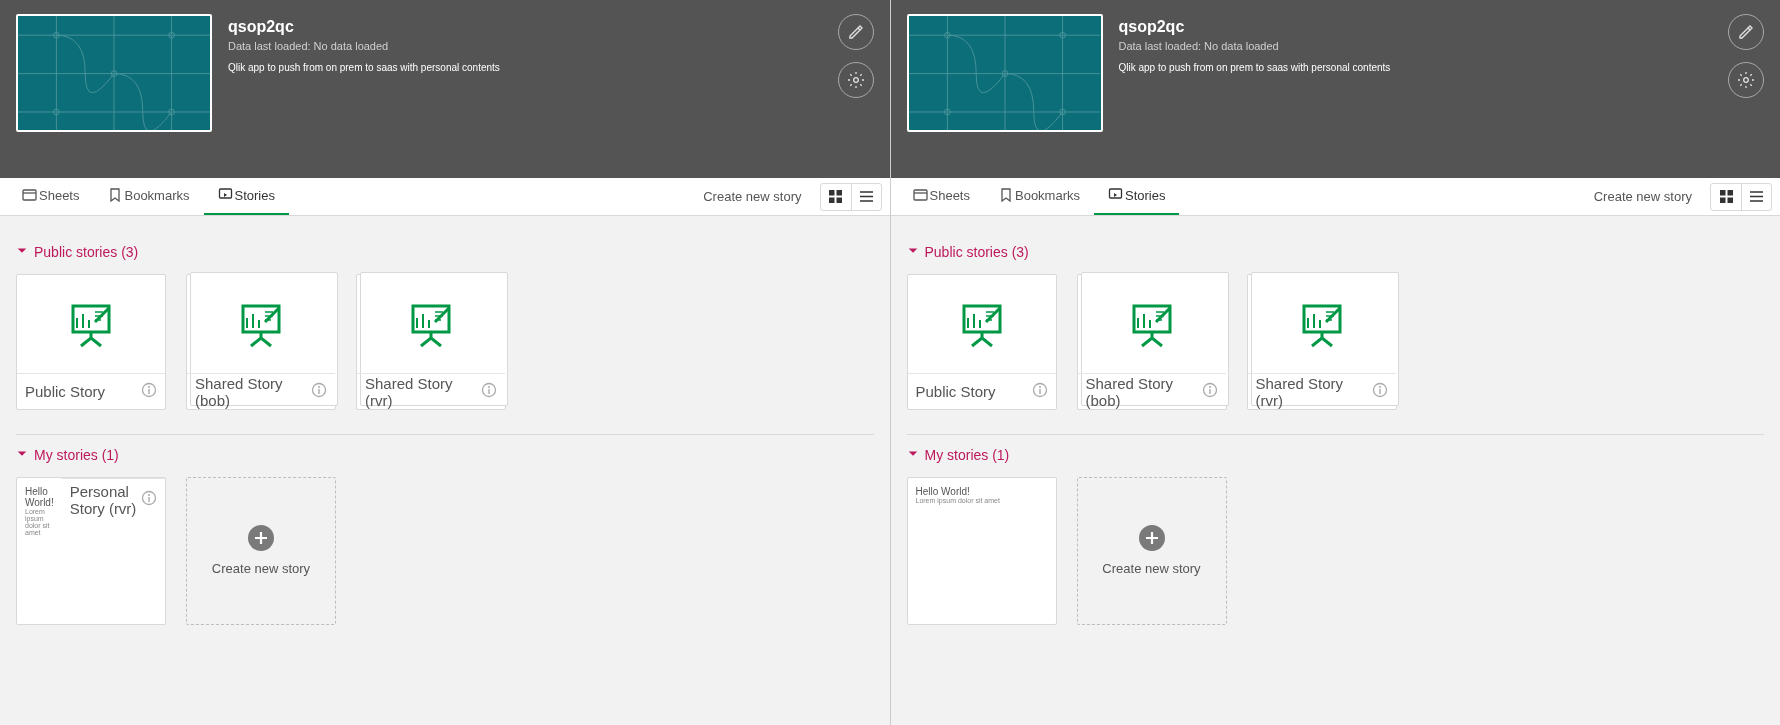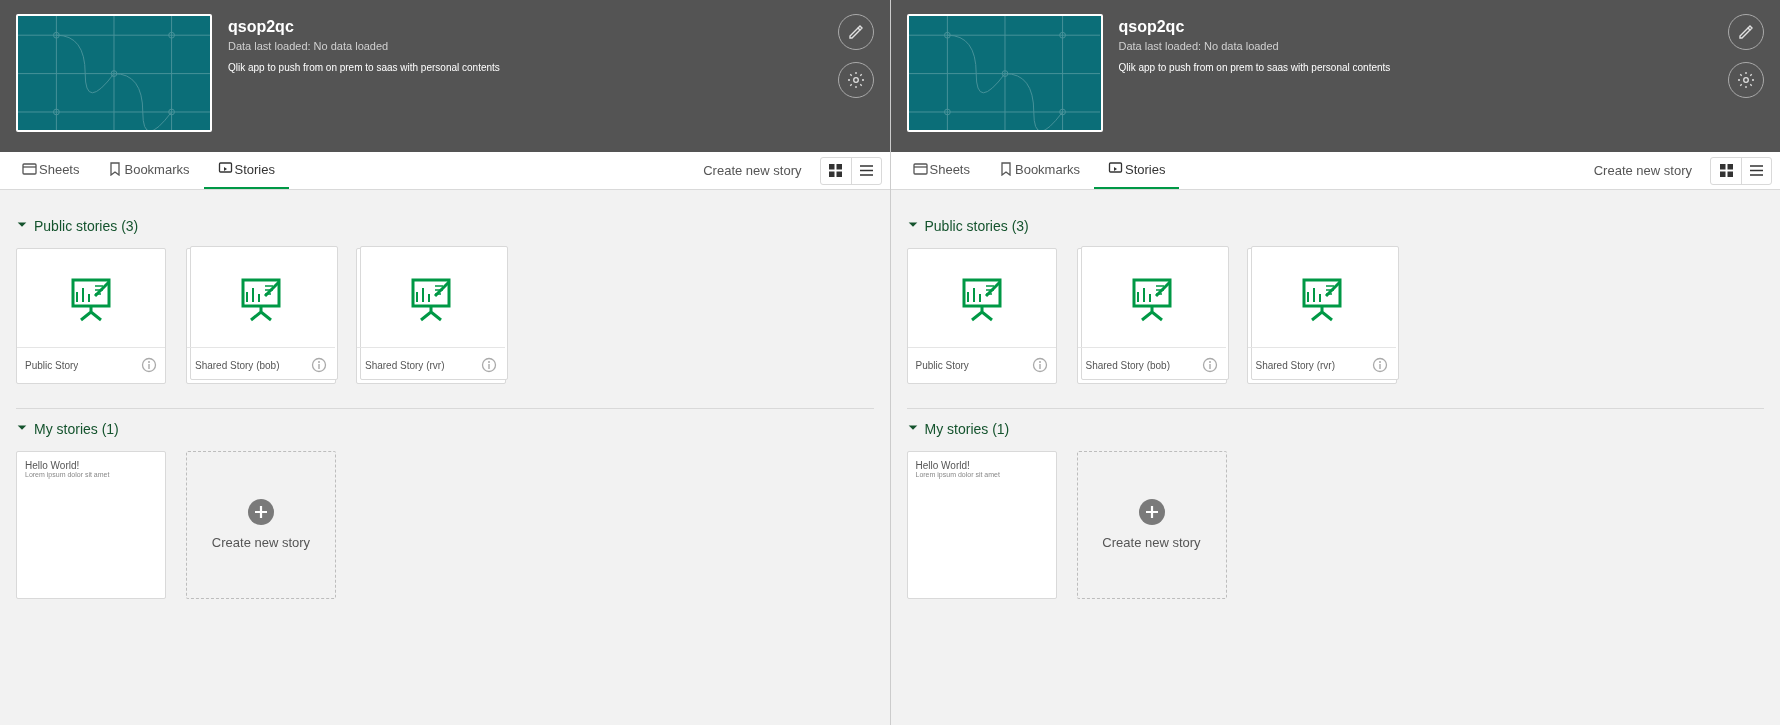--- a/index.html
+++ b/index.html
@@ -20,21 +20,21 @@
     border-right: 1px solid #ccc;
     display: flex;
     flex-direction: column;
   }
   .pane:last-child { border-right: none; }
 
   
   .header {
     background: #545454;
     color: #fff;
-    padding: 14px 16px 20px 16px;
+    padding: 14px 16px 46px 16px;
     display: flex;
     gap: 16px;
     position: relative;
   }
   .thumb {
     width: 196px;
     height: 118px;
     background: #0b6e78;
     border: 2px solid #fff;
     border-radius: 2px;
@@ -95,21 +95,21 @@
     display: flex; align-items: center; justify-content: center;
     cursor: pointer;
   }
   .vbtn + .vbtn { border-left: 1px solid #d9d9d9; }
   .vbtn svg { width: 15px; height: 15px; }
 
   
   .content { padding: 16px 16px; overflow: auto; }
   .sectionhdr {
     display: flex; align-items: center; gap: 6px;
-    font-size: 14px; color: #14532d; margin: 12px 0 14px 0;
+    font-size: 14px; color: #be185d; margin: 12px 0 14px 0;
     cursor: pointer;
   }
   .sectionhdr svg { width: 12px; height: 12px; }
   hr { border: none; border-top: 1px solid #d9d9d9; margin: 24px 0 8px 0; }
 
   .cardrow { display: flex; gap: 20px; flex-wrap: wrap; }
 
   .storycard, .addcard, .mycard {
     width: 150px;
     border-radius: 2px;
@@ -132,21 +132,21 @@
   }
   .cardbody {
     height: 98px;
     display: flex; align-items: center; justify-content: center;
   }
   .cardfoot {
     border-top: 1px solid #e5e5e5;
     padding: 0 8px;
     height: 36px;
     display: flex; align-items: center; justify-content: space-between;
-    font-size: 10px; color: #555;
+    font-size: 15px; color: #555;
   }
   .cardfoot .lbl { overflow: hidden; text-overflow: ellipsis; }
   .cardfoot svg { width: 16px; height: 16px; flex: 0 0 auto; }
 
   .mycard {
     background: #fff;
     border: 1px solid #d9d9d9;
     display: flex; 
     cursor: pointer;
     height: 148px;
@@ -363,20 +363,26 @@
         <span>My stories (1)</span>
       </div>
       <div class="cardrow">
         <div class="mycard">
           <div class="cardbody">
             <div>
               <div style="font-size:10px;">Hello World!</div>
               <div style="font-size:7px;color:#888;">Lorem ipsum dolor sit amet</div>
             </div>
           </div>
+          <div class="cardfoot">
+            <span class="lbl">Personal Story (rvr)</span>
+            <span style="color:#aaa"><svg viewBox="0 0 16 16">
+                  <use href="#iconInfo"></use>
+                </svg></span>
+          </div>
         </div>
         <div class="addcard">
           <div class="plus">
               <svg viewBox="0 0 16 16">
                 <use href="#iconPlus"></use>
               </svg>
             </div>
           <div class="alabel">Create new story</div>
         </div>
       </div>

